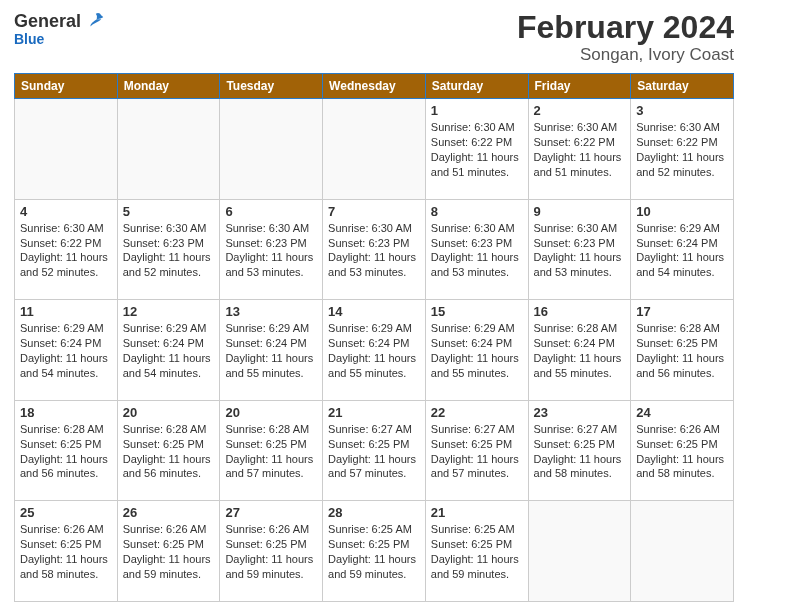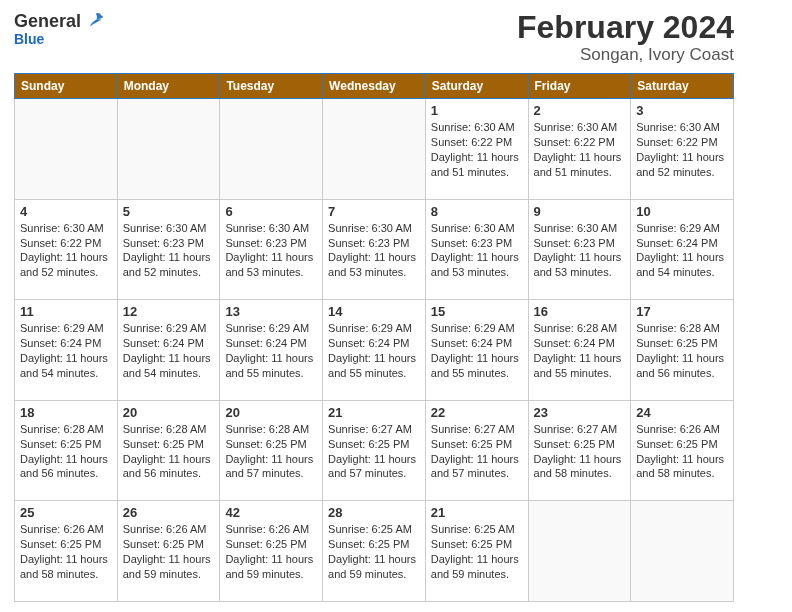--- a/index.html
+++ b/index.html
@@ -324,21 +324,21 @@
 and 58 minutes.</div>
           </td>
           <td>
             <span class="day-number">26</span>
             <div class="day-info">Sunrise: 6:26 AM
 Sunset: 6:25 PM
 Daylight: 11 hours
 and 59 minutes.</div>
           </td>
           <td>
-            <span class="day-number">42</span>
+            <span class="day-number">27</span>
             <div class="day-info">Sunrise: 6:26 AM
 Sunset: 6:25 PM
 Daylight: 11 hours
 and 59 minutes.</div>
           </td>
           <td>
             <span class="day-number">28</span>
             <div class="day-info">Sunrise: 6:25 AM
 Sunset: 6:25 PM
 Daylight: 11 hours

